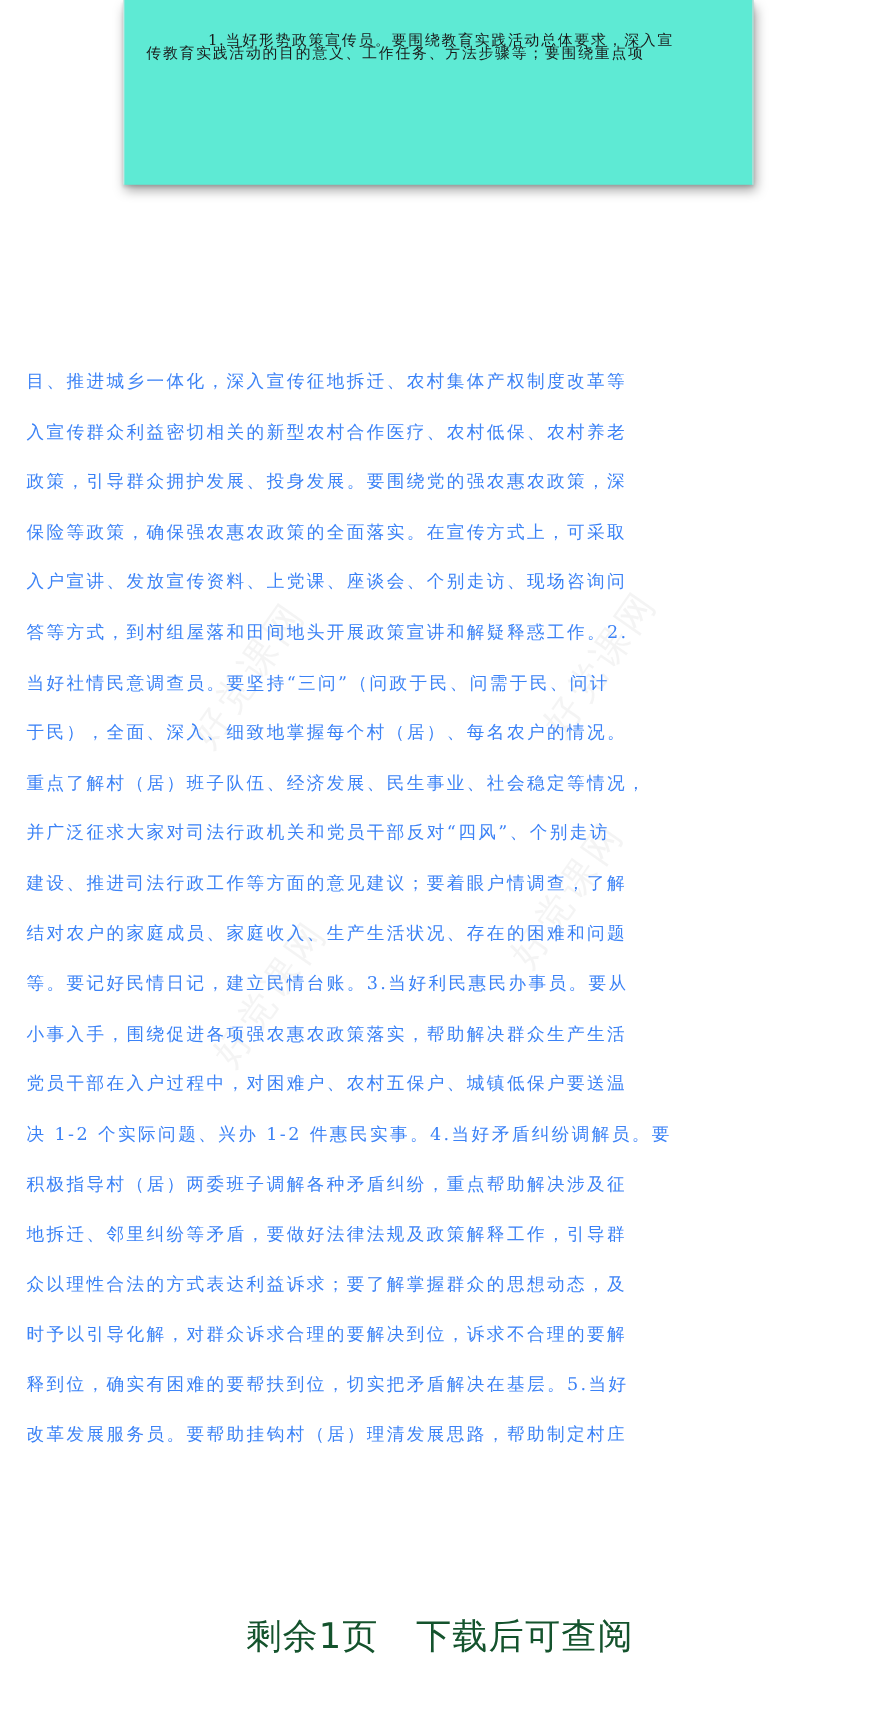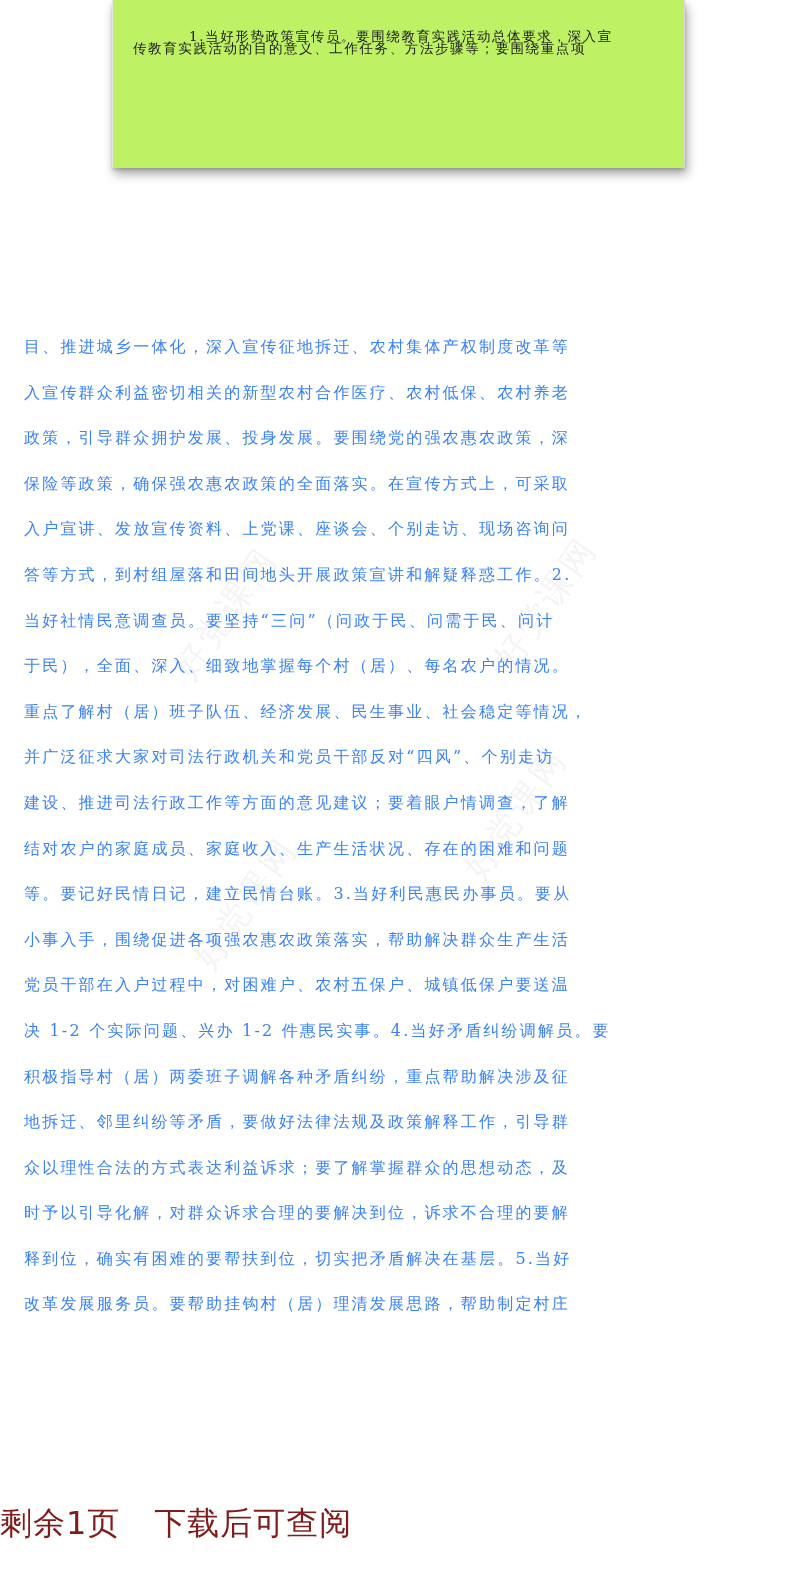--- a/index.html
+++ b/index.html
@@ -14,21 +14,21 @@
     overflow: hidden;
     font-family: "DejaVu Serif", "Liberation Serif", serif;
     color: #111111;
   }
   .preview-card {
     position: absolute;
     left: 112px;
     top: 0;
     width: 571px;
     height: 168px;
-    background: #bef264;
+    background: #5eead4;
     box-shadow: 2px 6px 10px rgba(0,0,0,0.35), 0 2px 3px rgba(0,0,0,0.15);
     border-left: 1px solid #e4e4e4;
     border-right: 1px solid #d8d8d8;
   }
   .card-line {
     position: absolute;
     font-size: 13.5px;
     letter-spacing: 1.6px;
     white-space: nowrap;
     color: #1a1a1a;
@@ -61,26 +61,25 @@
     white-space: nowrap;
     pointer-events: none;
     letter-spacing: 4px;
   }
 
   .remaining-banner {
     position: absolute;
     left: 0;
     width: 800px;
     top: 1466px;
-    text-align: left;
+    text-align: center;
     font-family: "DejaVu Sans", "Liberation Sans", sans-serif;
     font-size: 32px;
-    color: #7f1d1d;
+    color: #14532d;
     letter-spacing: 1px;
-    margin-top: 36px;
   }
   .remaining-banner .gap { display: inline-block; width: 34px; }
 </style>
 </head>
 <body>
 
 <div class="preview-card">
   <div class="card-line l1">1.当好形势政策宣传员。要围绕教育实践活动总体要求，深入宣</div>
   <div class="card-line l2">传教育实践活动的目的意义、工作任务、方法步骤等；要围绕重点项</div>
 </div>

